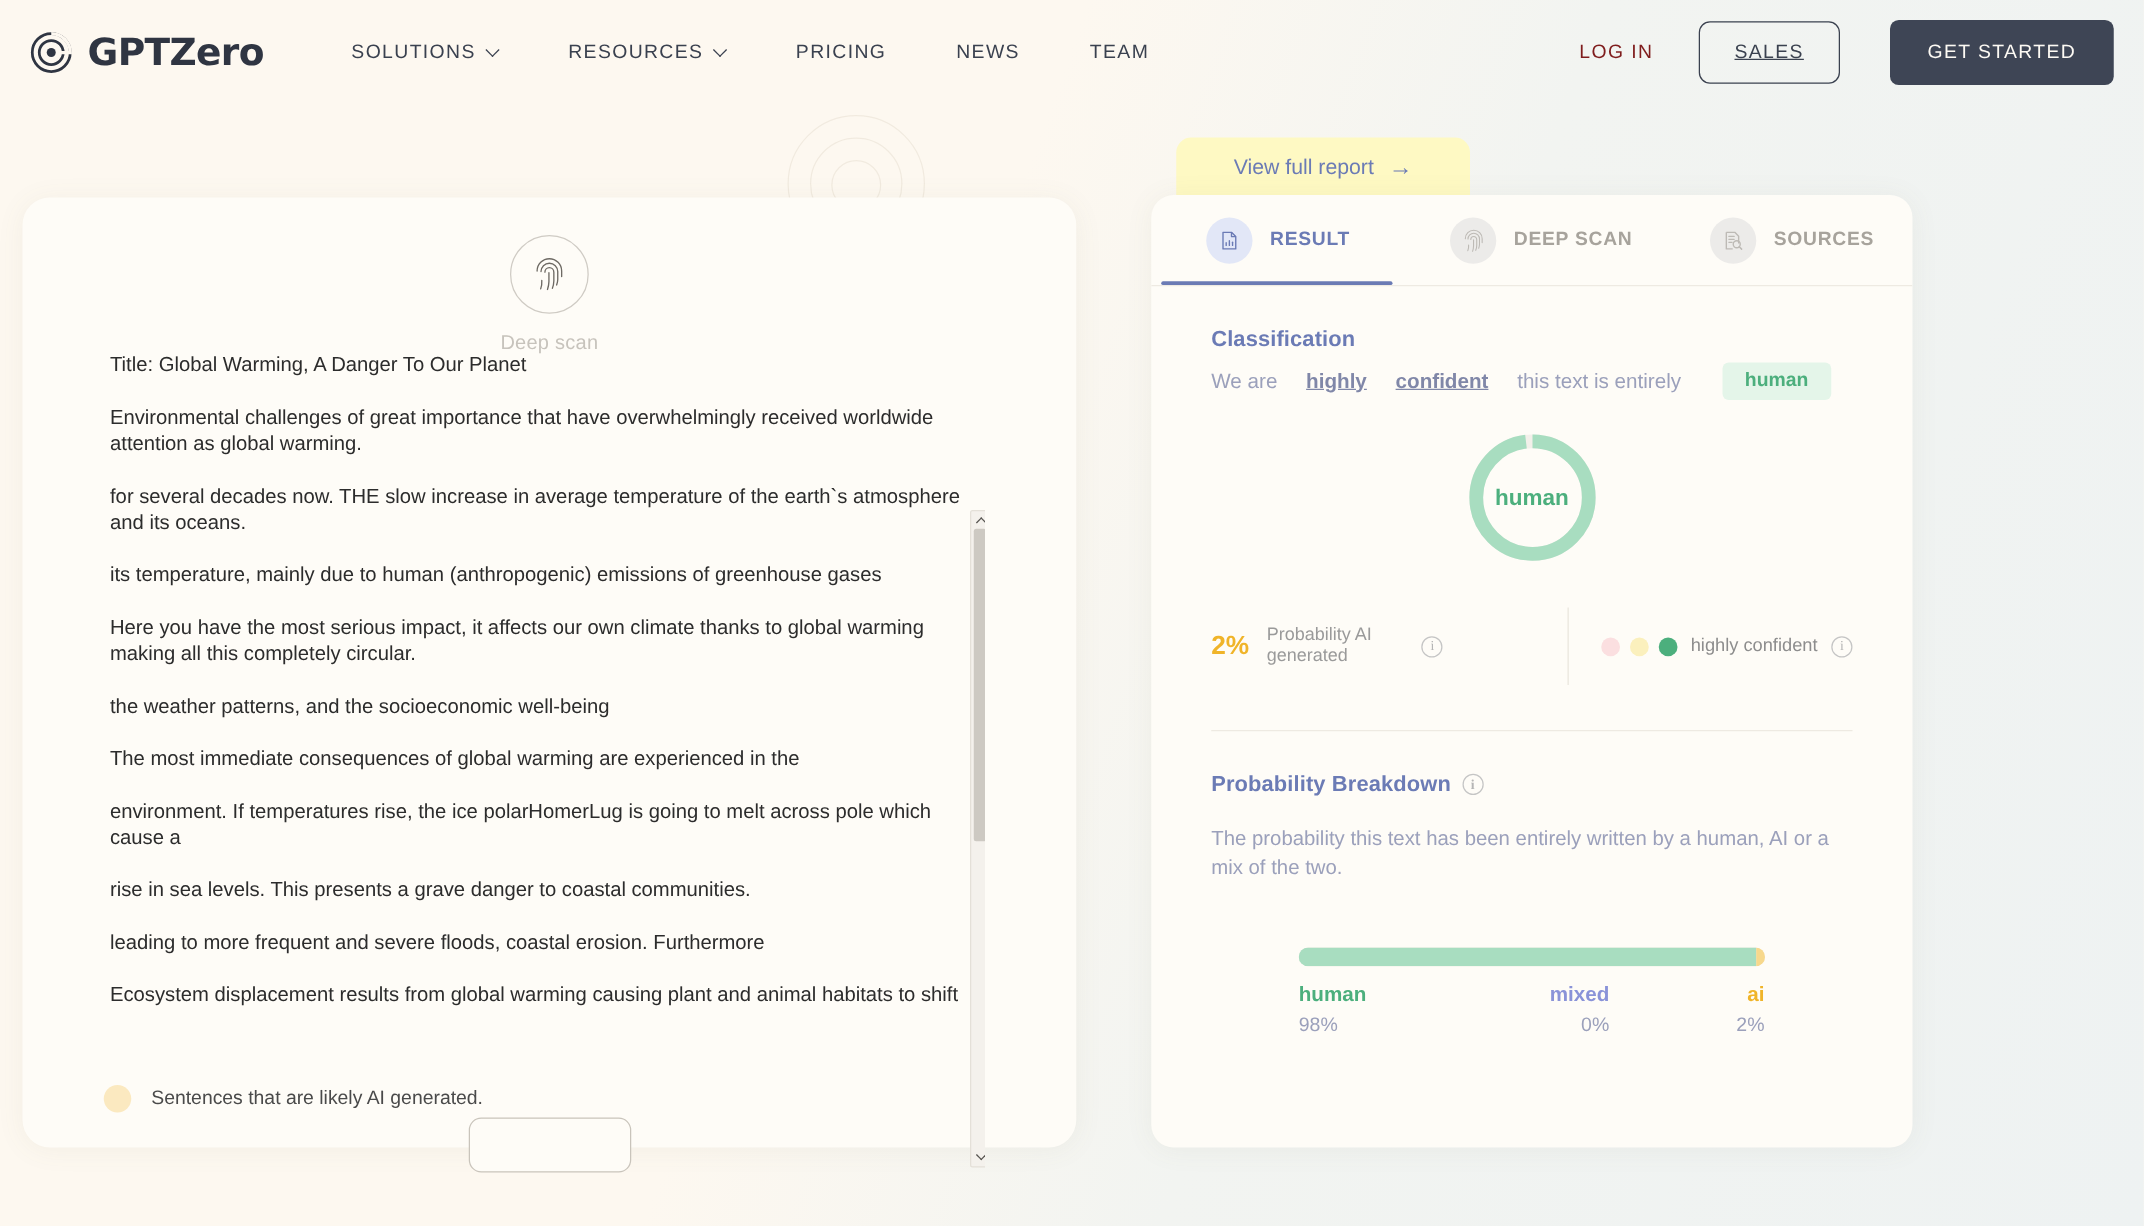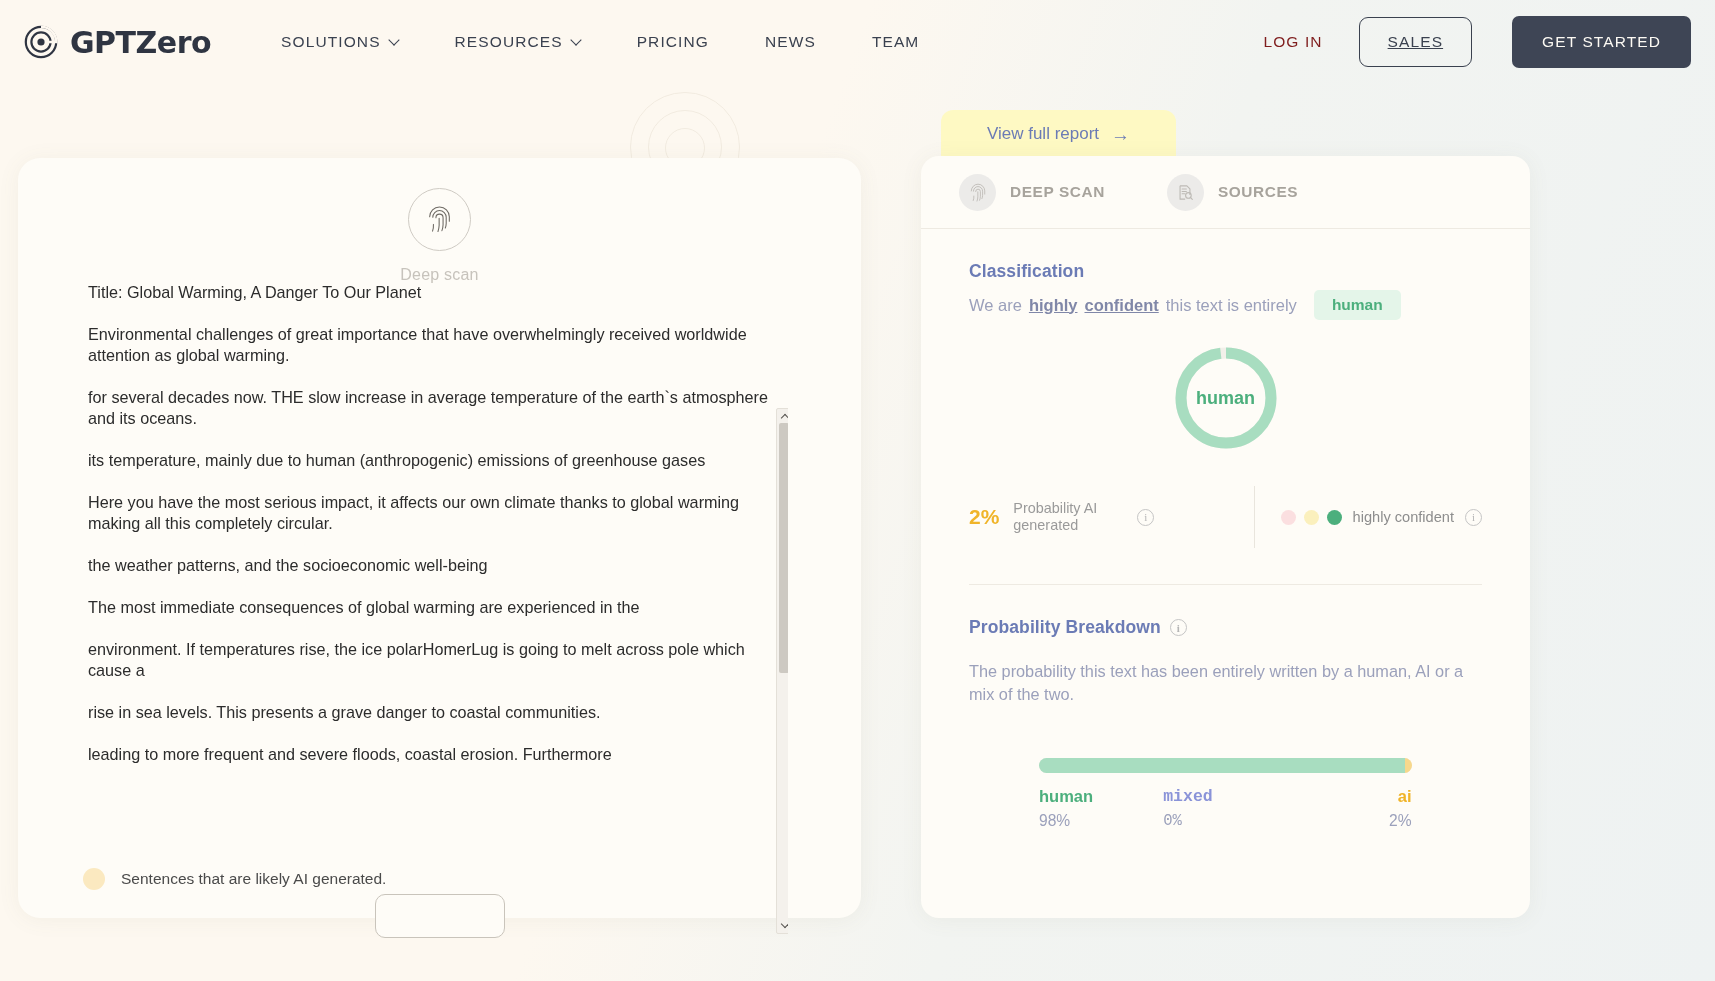--- a/index.html
+++ b/index.html
@@ -172,21 +172,21 @@
     height: 1px; background: #eeeae2; margin: 0;
   }
 
   .section { padding: 32px 48px 0 48px; position: relative; }
   .sec-title {
     font-size: 17.5px; font-weight: bold; color: #6b7bb5; letter-spacing: .1px;
     display: flex; align-items: center; gap: 9px;
   }
   .verdict-line {
     margin-top: 8px; font-size: 16.5px; color: #9ba0bb;
-    display: flex; align-items: center; gap: 7px; flex-wrap: wrap;
+    display: flex; align-items: center; gap: 23px; flex-wrap: wrap;
   }
   .verdict-line .u { text-decoration: underline; color: #8087a8; font-weight: bold; }
   .verdict-badge {
     background: #e4f5e9; color: #4caf7d; font-weight: bold;
     font-size: 15.5px; padding: 6px 18px; border-radius: 5px; margin-left: 10px;
   }
 
   .donut-wrap { margin-top: 24px; display: flex; justify-content: center; }
   .donut { position: relative; width: 108px; height: 108px; }
   .donut-label {
@@ -221,21 +221,21 @@
   .bars-wrap { margin-top: 52px; padding: 0 70px; }
   .bar-track {
     height: 15px; border-radius: 8px; background: #f1ede6; overflow: hidden; display: flex;
   }
   .bar-fill-human { background: #a8ddc0; height: 100%; }
   .bar-fill-mixed { background: #b9c0e8; height: 100%; }
   .bar-fill-ai { background: #f7d88c; height: 100%; }
   .bar-legend { margin-top: 14px; display: flex; }
   .bl { text-align: left; }
   .bl.human { flex: 0 0 33.3%; }
-  .bl.mixed { flex: 0 0 33.3%; text-align: left; font-family: Liberation Mono, monospace; }
+  .bl.mixed { flex: 0 0 33.3%; text-align: right; }
   .bl.ai    { flex: 0 0 33.3%; text-align: right; }
   .bl-name { font-size: 16.5px; font-weight: bold; }
   .bl-name.human { color: #4caf7d; }
   .bl-name.mixed { color: #8a93d8; }
   .bl-name.ai    { color: #f0b429; }
   .bl-val { margin-top: 6px; font-size: 15.6px; color: #9ba0bb; }
 </style>
 </head>
 <body>
 
@@ -300,20 +300,21 @@
       <p>Title: Global Warming, A Danger To Our Planet</p>
       <p>Environmental challenges of great importance that have overwhelmingly received worldwide attention as global warming.</p>
       <p>for several decades now. THE slow increase in average temperature of the earth`s atmosphere and its oceans.</p>
       <p>its temperature, mainly due to human (anthropogenic) emissions of greenhouse gases</p>
       <p>Here you have the most serious impact, it affects our own climate thanks to global warming making all this completely circular.</p>
       <p>the weather patterns, and the socioeconomic well-being</p>
       <p>The most immediate consequences of global warming are experienced in the</p>
       <p>environment. If temperatures rise, the ice polarHomerLug is going to melt across pole which cause a</p>
       <p>rise in sea levels. This presents a grave danger to coastal communities.</p>
       <p>leading to more frequent and severe floods, coastal erosion. Furthermore</p>
+      <p>Ecosystem displacement results from global warming causing plant and animal habitats to shift</p>
     </div>
     <div class="scrollbar">
       <div class="sb-arrow up">
           <i></i>
         </div>
       <div class="sb-track">
         <div class="sb-thumb"></div>
       </div>
       <div class="sb-arrow down">
           <i></i>
@@ -330,20 +331,34 @@
 </div>
 
 <div class="view-report-btn">
   <span>View full report</span>
   <span class="arrow-right">→</span>
 </div>
 
 <div class="right-panel">
 
   <div class="tabs">
+    <div class="tab tab-result active">
+      <span class="tab-icon active">
+        <svg viewBox="0 0 20 20" width="17" height="17">
+          <path d="M4 2.2h8l4 4v11.6H4z" fill="none" stroke="#6b7bb5" stroke-width="1.3" stroke-linejoin="round"></path>
+          <path d="M12 2.2v4h4" fill="none" stroke="#6b7bb5" stroke-width="1.3" stroke-linejoin="round"></path>
+          <g stroke="#6b7bb5" stroke-width="1.3" stroke-linecap="round">
+            <line x1="7" y1="14.5" x2="7" y2="12"></line>
+            <line x1="10" y1="14.5" x2="10" y2="10"></line>
+            <line x1="13" y1="14.5" x2="13" y2="11.5"></line>
+          </g>
+        </svg>
+      </span>
+      <span class="tab-label active">RESULT</span>
+    </div>
 
     <div class="tab tab-deep">
       <span class="tab-icon idle">
         <svg viewBox="0 0 22 24" width="18" height="19">
           <g fill="none" stroke="#bdbab5" stroke-width="1.1" stroke-linecap="round">
             <path d="M2.5 10a8.5 8.5 0 0 1 17 0v4"></path>
             <path d="M5.2 10.3a5.8 5.8 0 0 1 11.6 0v5.4a11 11 0 0 1-.8 4"></path>
             <path d="M8 10.8a3 3 0 0 1 6 0v6a14 14 0 0 1-1 5"></path>
             <path d="M10.8 11.2v6.2a18 18 0 0 1-1 5.4"></path>
             <path d="M5.8 16.5a13 13 0 0 1-.8 5.6"></path>

